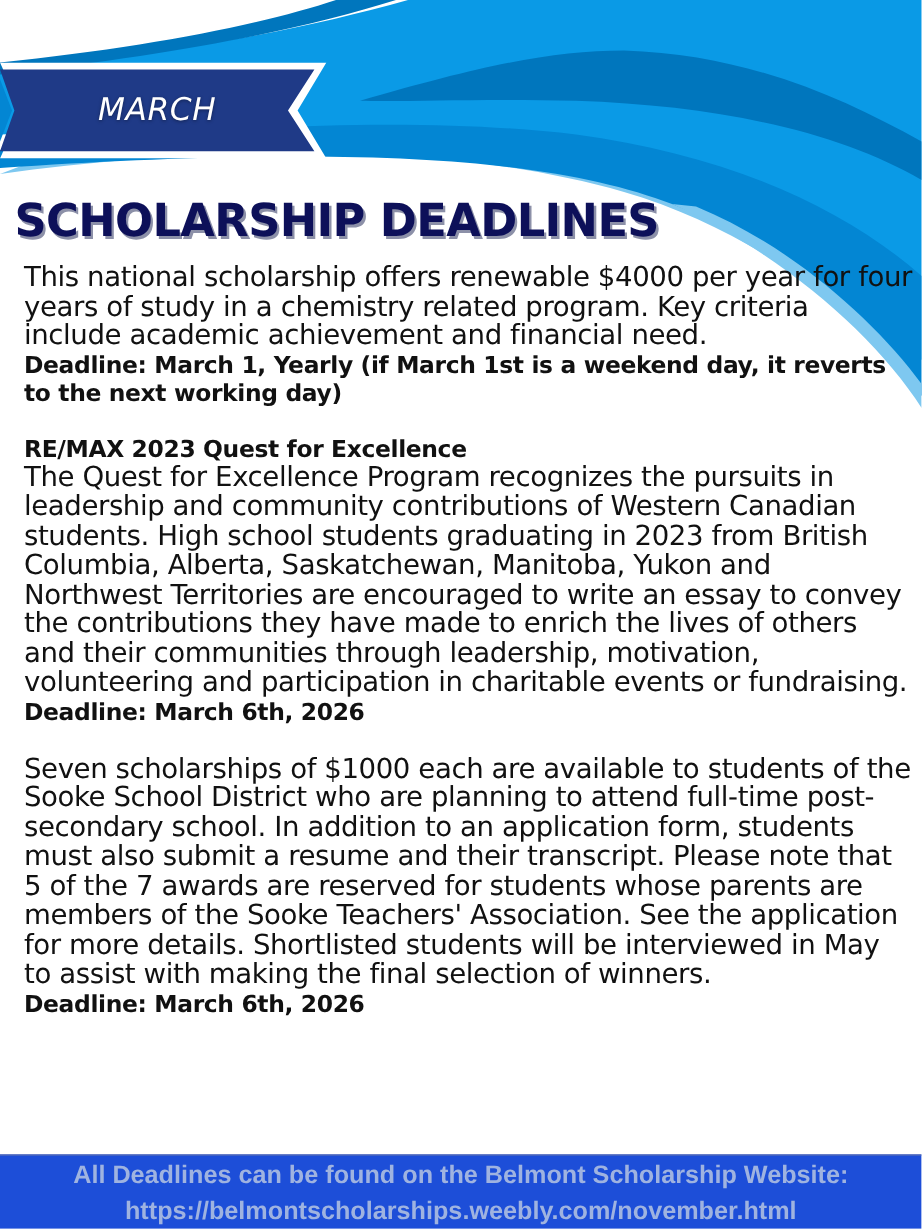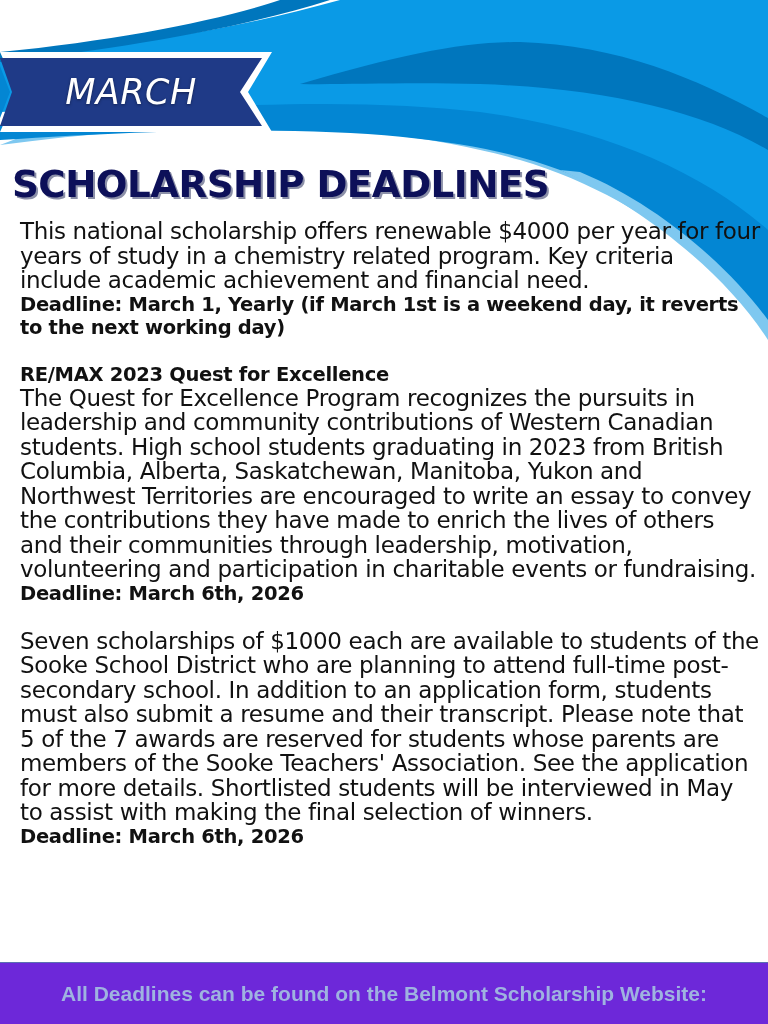--- a/index.html
+++ b/index.html
@@ -7,21 +7,21 @@
       width: 768px; height: 1024px; position: relative; overflow: hidden;
       background: #ffffff;
       font-family: "Liberation Sans", "DejaVu Sans", sans-serif;
       color: #111111;
     }
     .waves { position: absolute; left: 0; top: 0; width: 768px; height: 1024px; z-index: 0; }
     .banner { position: absolute; left: 0; top: 52px; width: 280px; height: 80px; z-index: 2; }
     .banner-label {
       position: absolute; left: 0; top: 52px; width: 262px; height: 80px; z-index: 3;
       display: flex; align-items: center; justify-content: center;
-      color: #ffffff; font-style: italic; font-size: 35px; letter-spacing: 0.5px;
+      color: #ffffff; font-style: italic; font-size: 26px; letter-spacing: 0.5px;
       font-family: "DejaVu Sans", sans-serif;
       text-shadow: 0 1px 3px rgba(0,0,0,0.4);
     }
     .title {
       position: absolute; left: 12px; top: 162px; z-index: 3;
       font-family: "DejaVu Sans", sans-serif; font-weight: bold;
       font-size: 38px; letter-spacing: -0.5px; color: #0d1059;
       text-shadow: 2px 2px 0 #8c90a8;
       transform: scaleX(0.98); transform-origin: left;
       margin: 0;
@@ -31,23 +31,23 @@
     .entry-title, .entry-deadline {
       font-family: "DejaVu Sans", sans-serif; font-weight: bold;
       font-size: 19.5px; line-height: 23px; letter-spacing: -0.3px; margin: 0;
     }
     .entry-body {
       font-family: "DejaVu Sans", sans-serif; font-size: 23px; line-height: 24.5px;
       letter-spacing: -0.35px; margin: 0; font-weight: normal;
     }
     .footer {
       position: absolute; left: 0; top: 962px; width: 768px; height: 62px; z-index: 3;
-      background: #6d28d9; color: #9fb3e0; text-align: center;
+      background: #1d4ed8; color: #9fb3e0; text-align: center;
       font-family: "Liberation Sans", sans-serif; font-weight: bold;
-      font-size: 21px; line-height: 30px; padding-top: 16px; box-sizing: border-box;
+      font-size: 21px; line-height: 30px; padding-top: 2px; box-sizing: border-box;
       border-top: 1px solid #5b6fb3;
     }
     .footer a { color: #9fb3e0; text-decoration: none; display: block; }
   </style>
 </head>
 <body>
 
 <svg class="waves" viewBox="0 0 768 1024" preserveAspectRatio="none">
 
   <path d="M0,145 C200,118 380,120 520,160 C640,195 740,280 768,330 L768,0 L380,0 Z" fill="#7ec8f0"></path>
@@ -84,13 +84,14 @@
     <p class="entry-deadline">Deadline: March 6th, 2026</p>
   </div>
   <div class="entry">
     <p class="entry-body">Seven scholarships of $1000 each are available to students of the Sooke School District who are planning to attend full-time post-secondary school. In addition to an application form, students must also submit a resume and their transcript. Please note that 5 of the 7 awards are reserved for students whose parents are members of the Sooke Teachers' Association. See the application for more details. Shortlisted students will be interviewed in May to assist with making the final selection of winners.</p>
     <p class="entry-deadline">Deadline:  March 6th, 2026</p>
   </div>
 </div>
 
 <div class="footer">
   <div>All Deadlines can be found on the Belmont Scholarship Website:</div>
+  <a>https://belmontscholarships.weebly.com/november.html</a>
 </div>
 
 </body></html>

